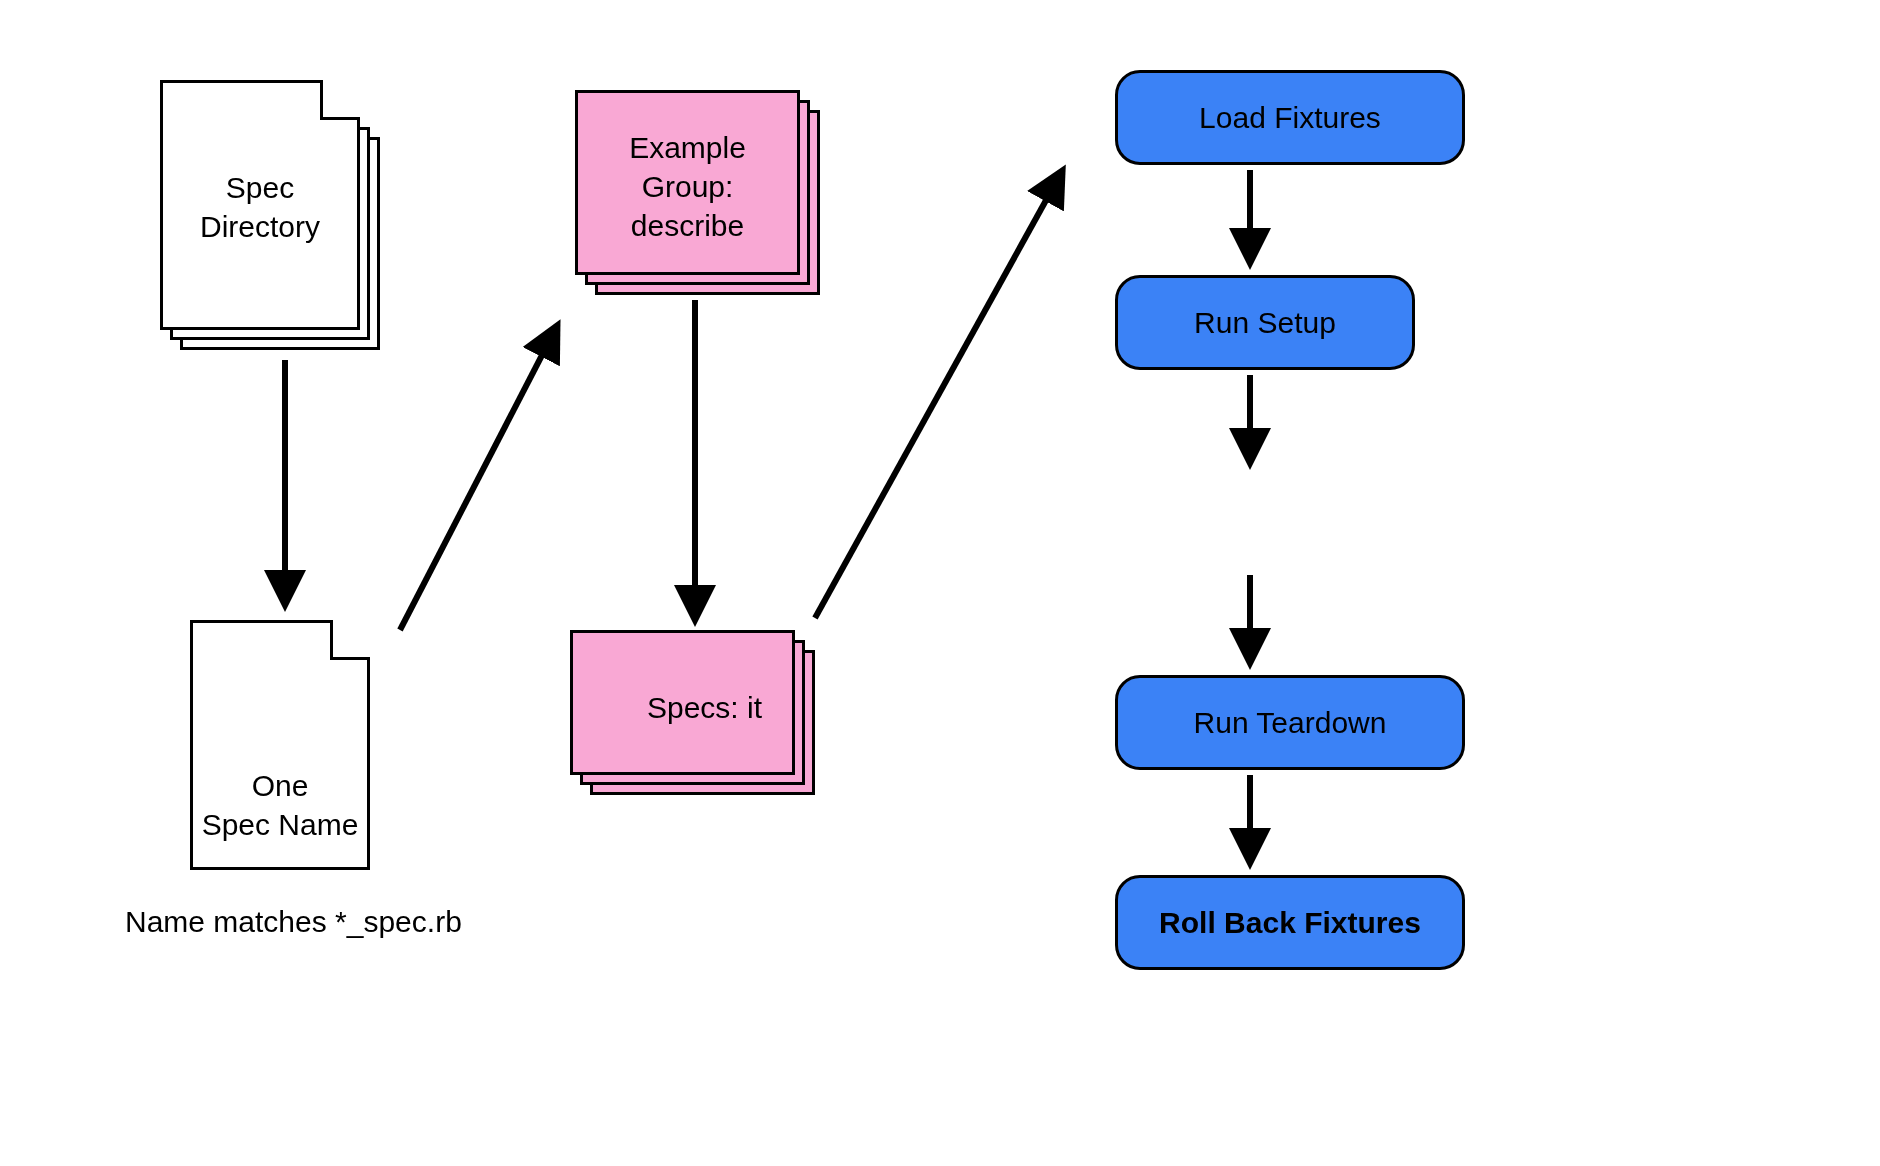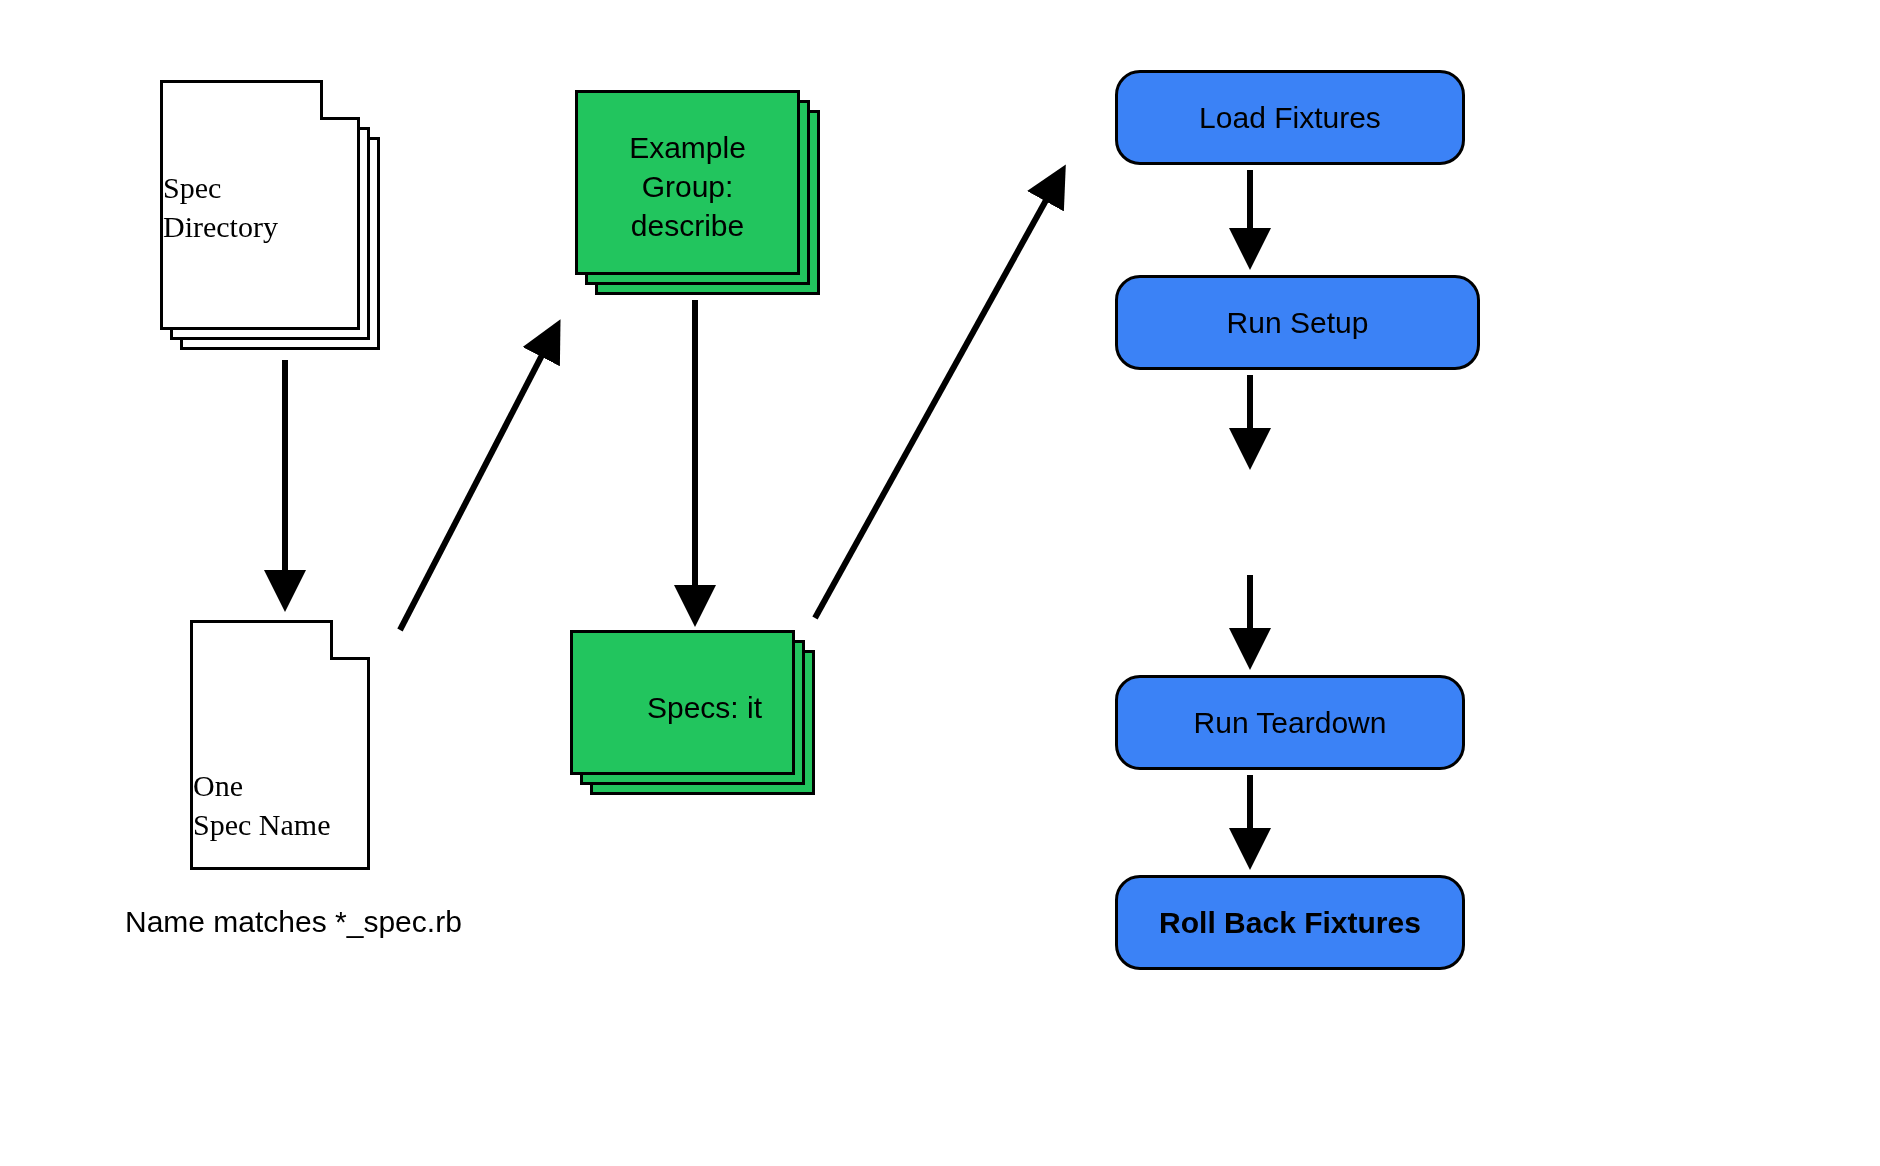--- a/index.html
+++ b/index.html
@@ -53,31 +53,31 @@
       position: absolute;
       top: -3px;
       right: -3px;
       width: 43px;
       height: 3px;
       background: transparent;
     }
     .file-label {
       position: absolute;
       width: 100%;
+      text-align: center;
       font-size: 30px;
       line-height: 1.3;
-      font-family: Liberation Serif, serif;
     }
     
     .card-stack {
       position: absolute;
     }
     .card {
       position: absolute;
-      background: #22c55e;
+      background: #f9a8d4;
       border: 3px solid black;
     }
     .card-label {
       position: absolute;
       width: 100%;
       text-align: center;
       font-size: 30px;
       line-height: 1.3;
     }
     
@@ -152,21 +152,21 @@
     <div class="card" style="left:0; top:0; width:225px; height:145px;">
       <div class="card-label" style="top:55px;padding-left:44px;">
         <div>Specs: it</div>
       </div>
     </div>
   </div>
 
   <div class="pill" style="left:1075px; top:70px; width:350px; height:95px;">
     <span>Load Fixtures</span>
   </div>
-  <div class="pill" style="left:1075px; top:275px; width:365px; height:95px;justify-content:center;">
+  <div class="pill" style="left:1075px; top:275px; width:300px; height:95px;justify-content:center;">
     <span>Run Setup</span>
   </div>
   <div class="pill" style="left:1075px; top:675px; width:350px; height:95px;">
     <span>Run Teardown</span>
   </div>
   <div class="pill" style="left:1075px; top:875px; width:350px; height:95px;font-weight:bold;">
     <span>Roll Back Fixtures</span>
   </div>
 
   <svg class="arrow-svg" width="1880" height="1166" style="left:0; top:0;">

